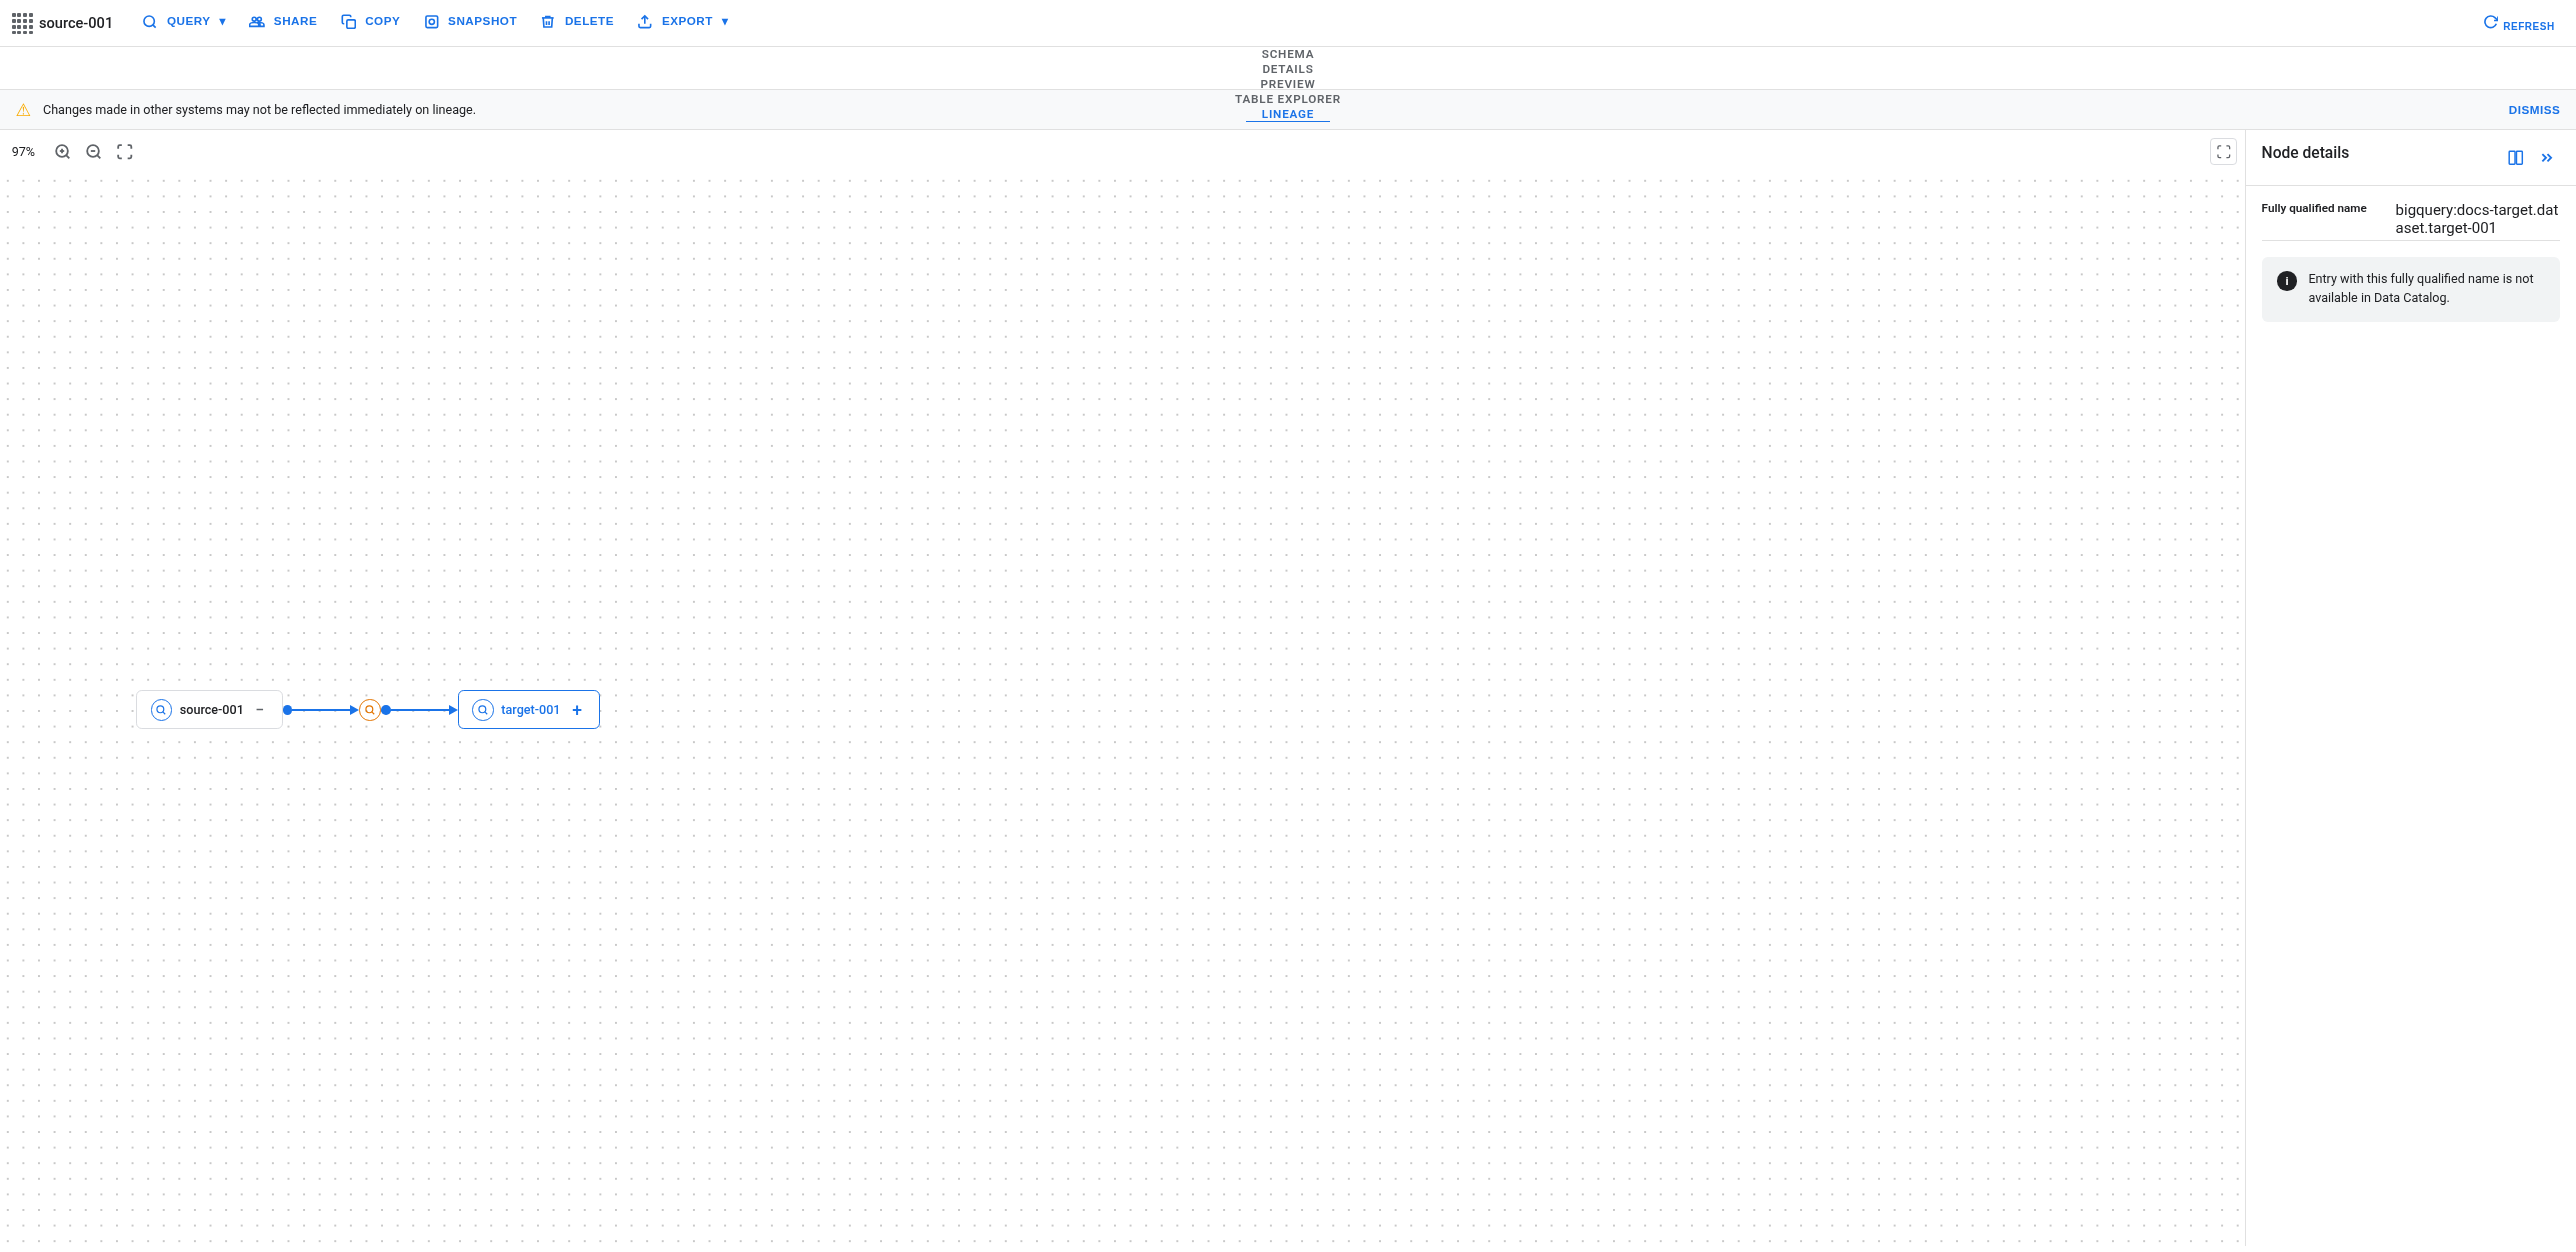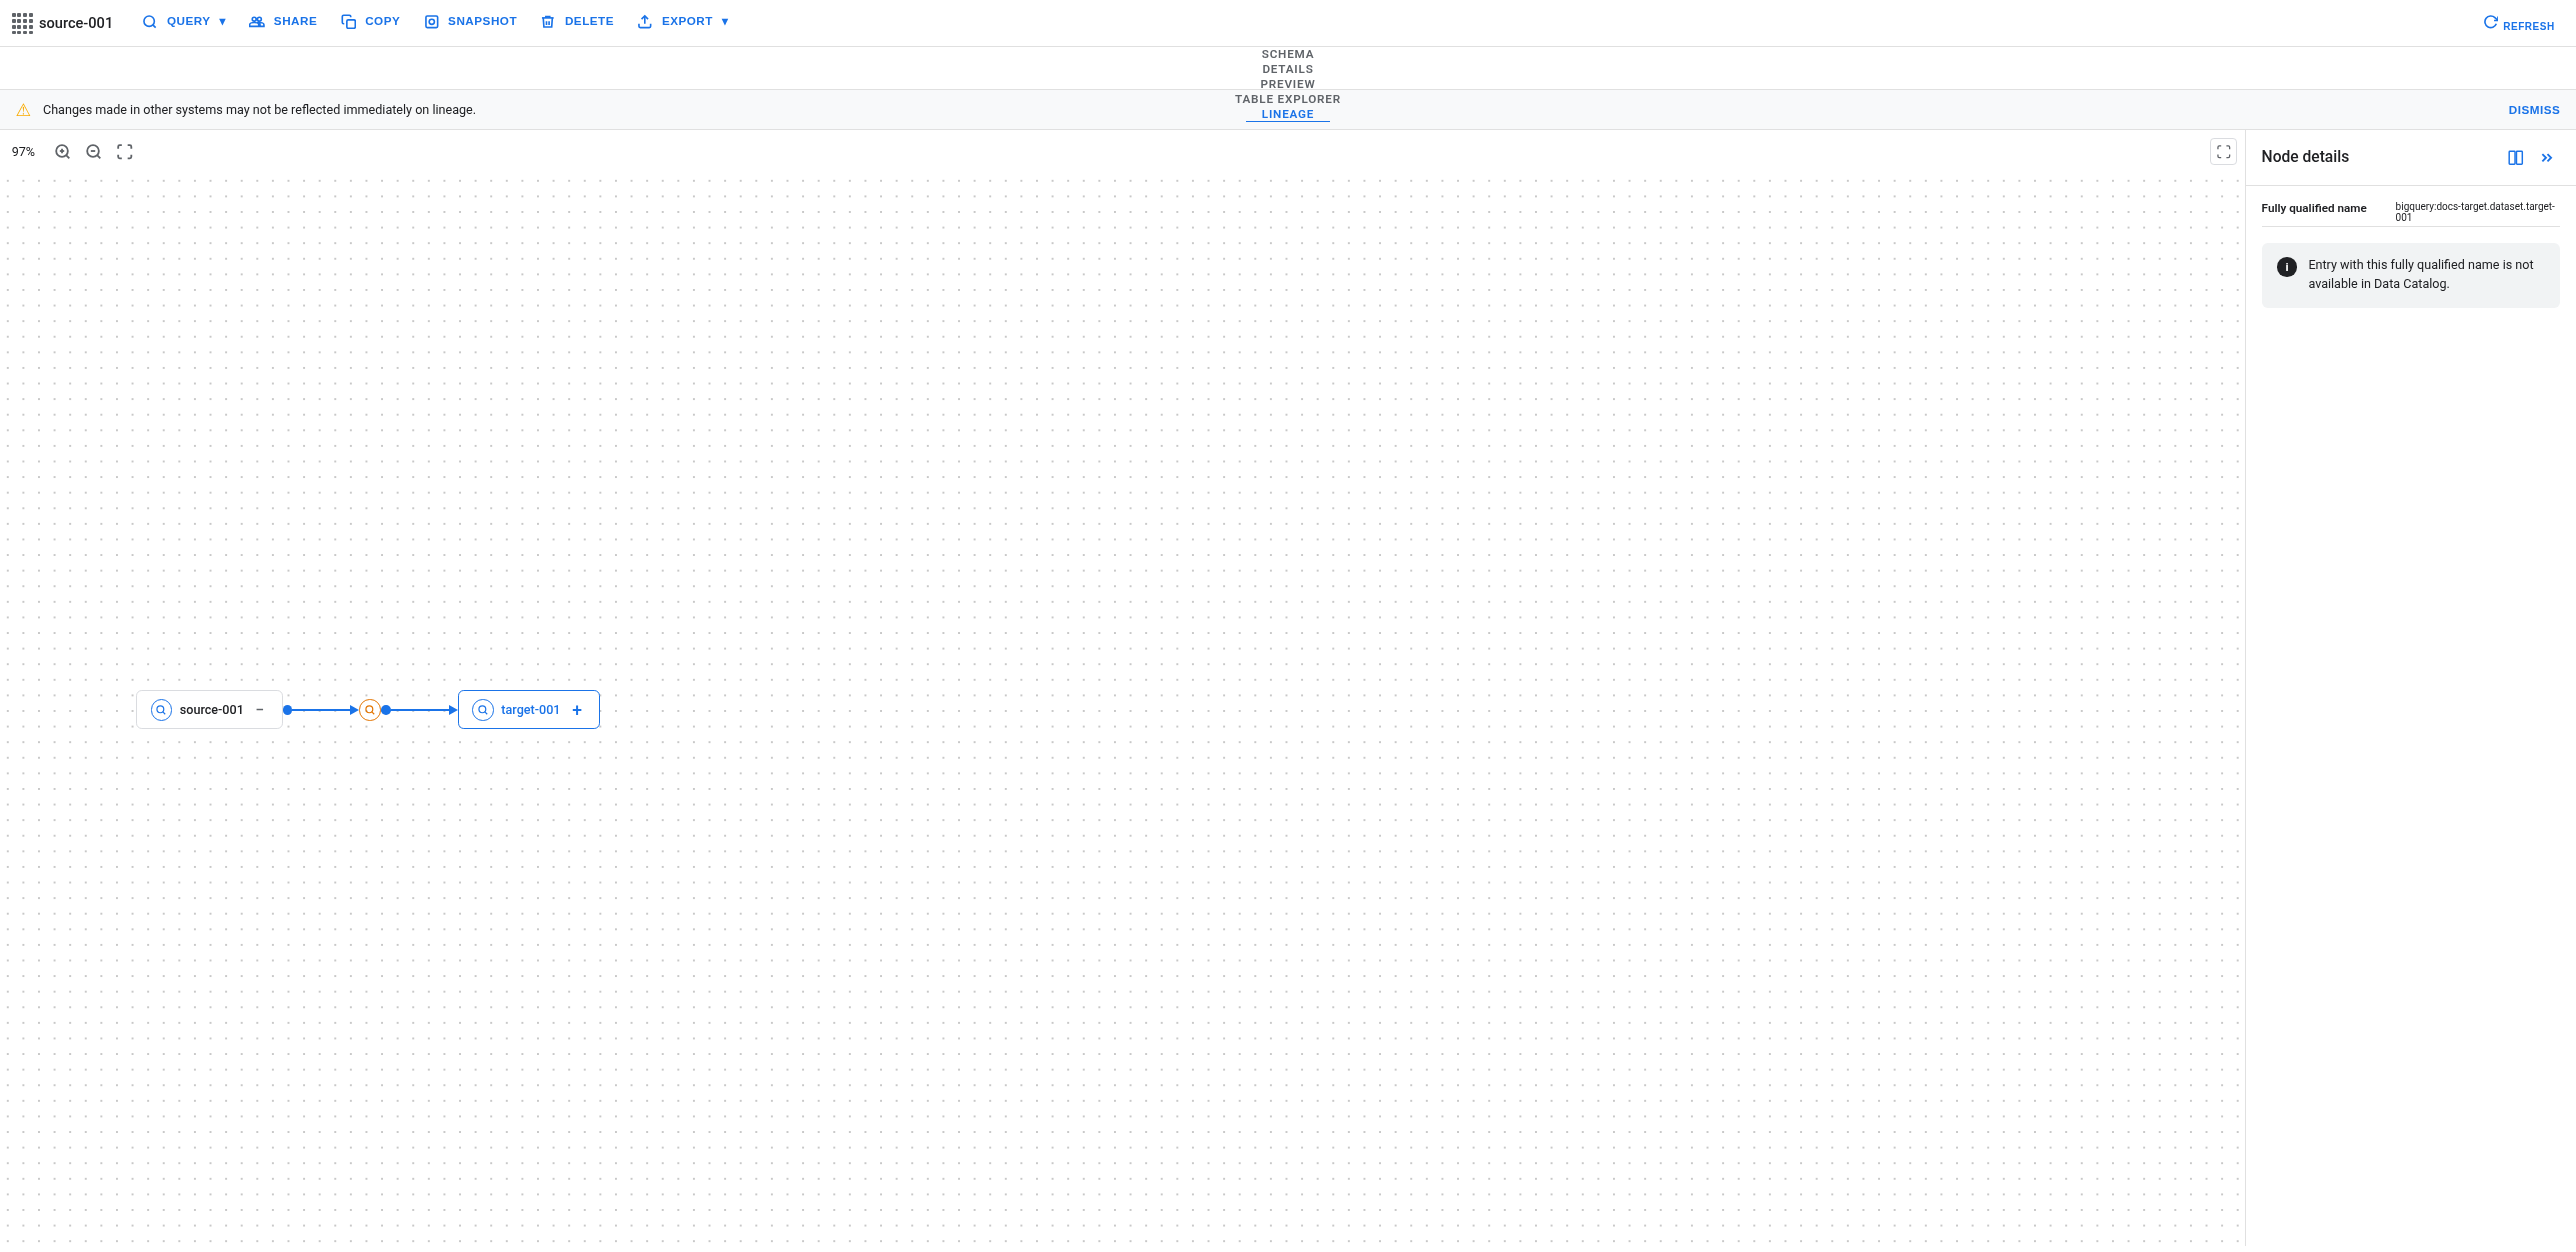--- a/index.html
+++ b/index.html
@@ -248,21 +248,20 @@
 
     
     .right-panel {
       width: 331px;
       border-left: 1px solid #e0e0e0;
       display: flex;
       flex-direction: column;
     }
     .panel-header {
       display: flex;
-      align-items: center;
       justify-content: space-between;
       padding: 13.6px 15.6px;
       border-bottom: 1px solid #e0e0e0;
       gap: 36px;
     }
     .panel-title {
       font-size: 15.6px;
       font-weight: 500;
       color: #202124;
     }
@@ -287,21 +286,21 @@
       gap: 8px;
       margin-bottom: 3px;
     }
     .fq-label {
       font-size: 11.7px;
       font-weight: 600;
       color: #202124;
       min-width: 126px;
     }
     .fq-value {
-      font-size: 10px;
+      font-size: 15px;
       color: #202124;
       word-break: break-all;
     }
     .info-box {
       background: #f1f3f4;
       border-radius: 5.8px;
       padding: 13.6px 15.6px;
       display: flex;
       gap: 11.7px;
       align-items: flex-start;

